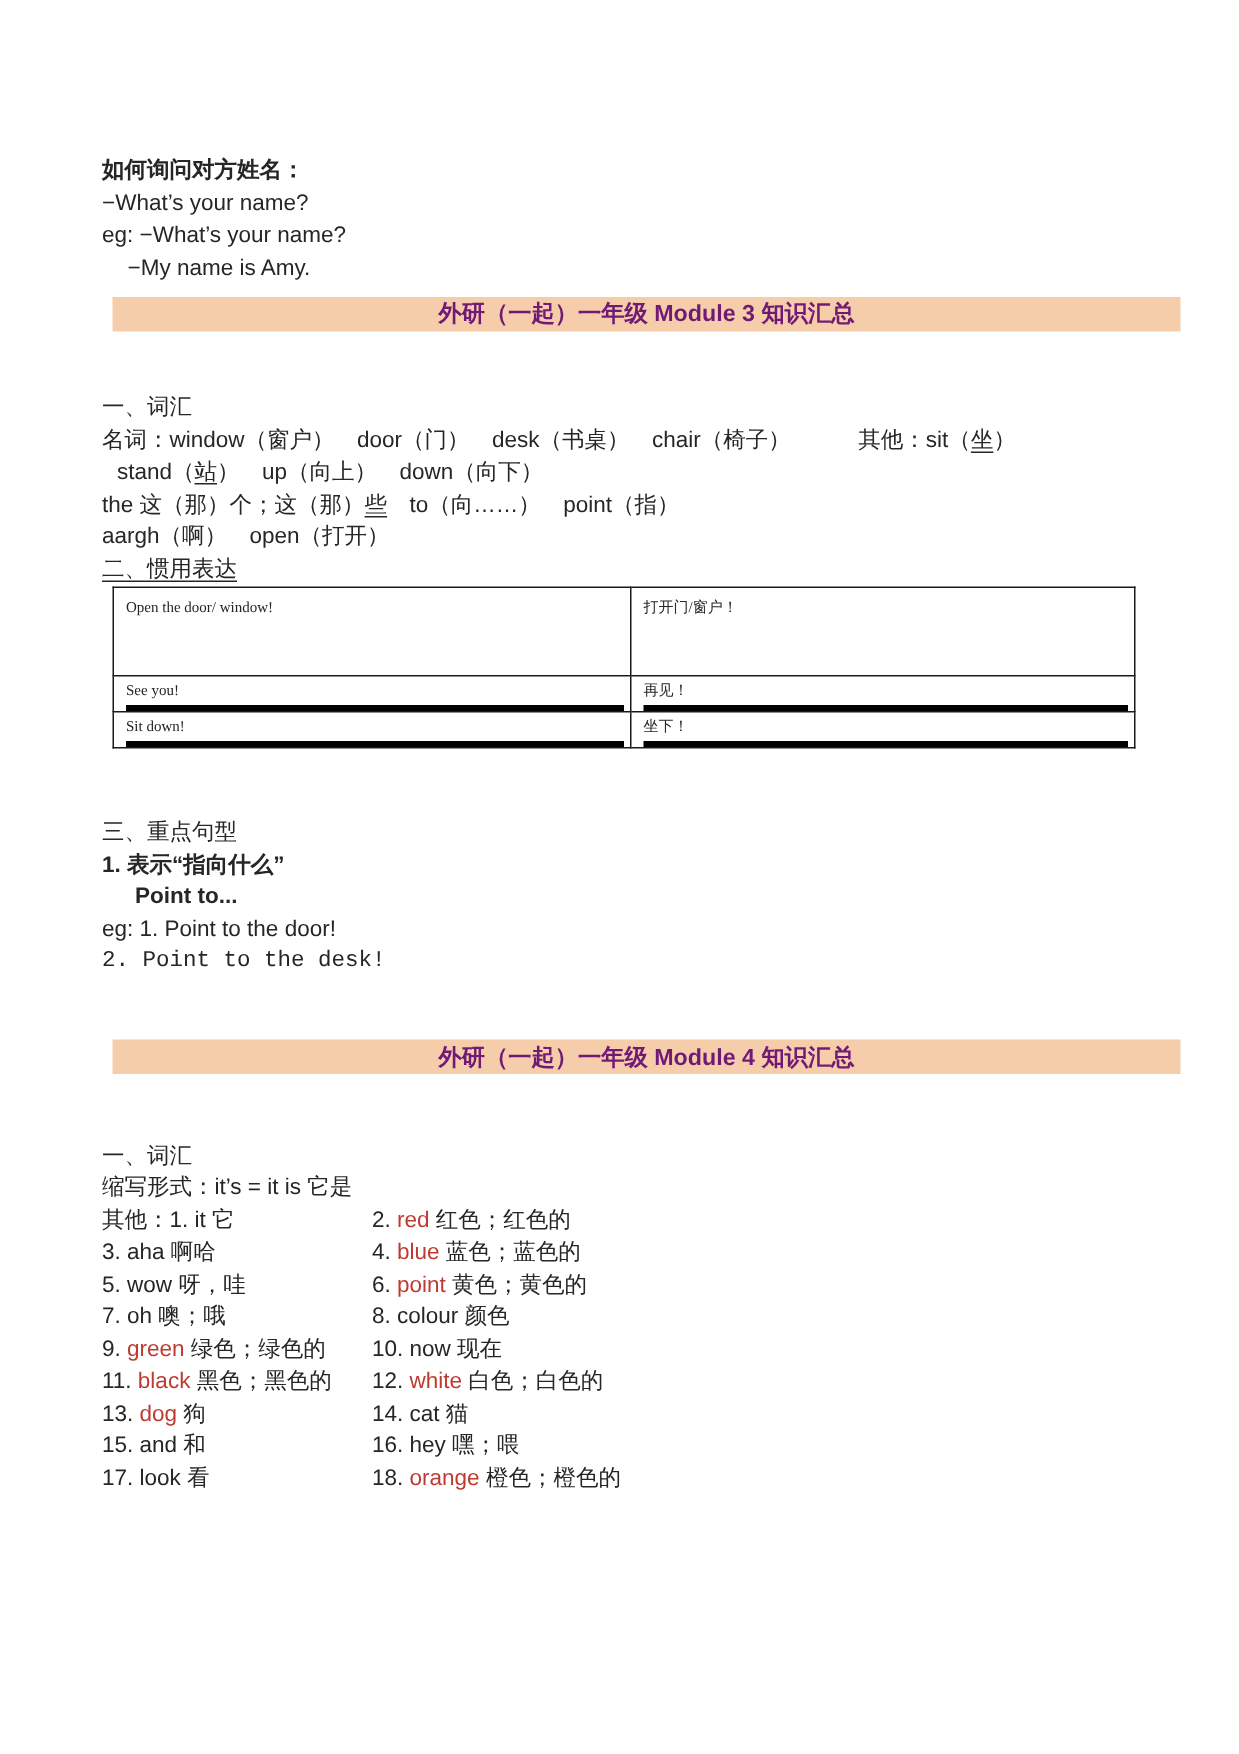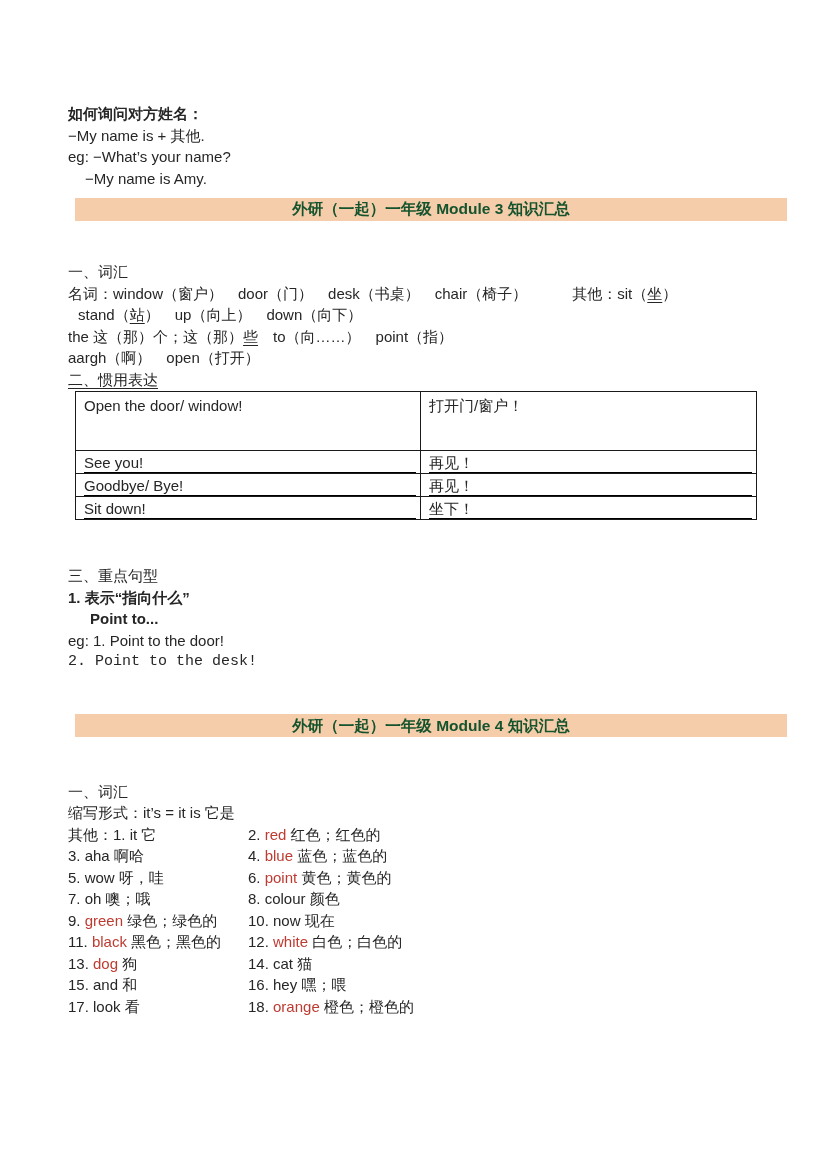--- a/index.html
+++ b/index.html
@@ -9,56 +9,56 @@
     color:#262626; font-size:15px; overflow:hidden;
   }
   .content { padding:103px 68px 0 68px; }
   p { margin:0; }
   .line { line-height:21.5px; white-space:pre-wrap; }
   .b { font-weight:bold; }
   .u { text-decoration:underline; text-underline-offset:3px; text-decoration-thickness:1px; }
   .titlebar {
     margin-left:7px; width:712px; height:23px; background:var(--accent,#F6CDAA);
     display:flex; align-items:center; justify-content:center;
-    font-weight:bold; font-size:15.5px; color:#14532d;
+    font-weight:bold; font-size:15.5px; color:#701a75;
   }
   .bar1 { margin-top:9px; }
   .bar2 { margin-top:41px;align-items:flex-end; }
   .m3-vocab { margin-top:40px; }
   .expr-heading { margin-top:0; }
   table.expr {
     margin-left:7px; width:682px; border-collapse:collapse; table-layout:fixed;
     margin-top:1px;
   }
   table.expr td {
     border:1.5px solid #1a1a1a; padding:0 0 0 8px; vertical-align:bottom;
-    font-size:15px; overflow:hidden;
+    font-size:10px; overflow:hidden;font-family:Liberation Serif, serif;
   }
   table.expr col.c1 { width:345px; }
   tr.tall td { height:54px; vertical-align:top; padding-top:4px; }
   tr:not(.tall) td { height:22px; }
   .celltext { display:inline-block; line-height:20px; }
-  .cellfill { display:block; border-bottom:1px solid #000000; line-height:19px; margin-right:4px; }
+  .cellfill { display:block; border-bottom:4px solid #000000; line-height:19px; margin-right:4px; }
   .m3-sentences { margin-top:45px; }
   .m4-vocab { margin-top:44px; }
   .wrow { display:flex; line-height:21.5px; }
   .wcell.c1 { width:180px; flex:0 0 180px; white-space:pre; }
   .wcell.c2 { white-space:pre; }
   .redword { color:var(--red,#BE3B31);margin-top:28px; }
 </style>
 </head>
 <body>
 
 <div class="page">
   <div class="content">
 
     <section>
       <p class="line b">如何询问对方姓名：</p>
       <div>
-          <p class="line" style="padding-left: 0px;">−My name is + 其他.</p>
+          <p class="line" style="padding-left: 0px;">−What’s your name?</p>
           <p class="line" style="padding-left: 0px;">eg: −What’s your name?</p>
           <p class="line" style="padding-left: 17px;">−My name is Amy.</p>
         </div>
     </section>
 
     <div class="titlebar bar1">
       <span>外研（一起）一年级 Module 3 知识汇总</span>
     </div>
 
     <section class="m3-vocab">
@@ -76,28 +76,20 @@
             <col class="c2">
           </colgroup>
         <tbody>
             <tr class="tall">
               <td><span class="celltext">Open the door/ window!</span></td>
               <td><span class="celltext">打开门/窗户！</span></td>
             </tr>
             <tr>
               <td>
                 <span class="cellfill">See you!</span>
-              </td>
-              <td>
-                <span class="cellfill">再见！</span>
-              </td>
-            </tr>
-            <tr>
-              <td>
-                <span class="cellfill">Goodbye/ Bye!</span>
               </td>
               <td>
                 <span class="cellfill">再见！</span>
               </td>
             </tr>
             <tr>
               <td>
                 <span class="cellfill">Sit down!</span>
               </td>
               <td>

